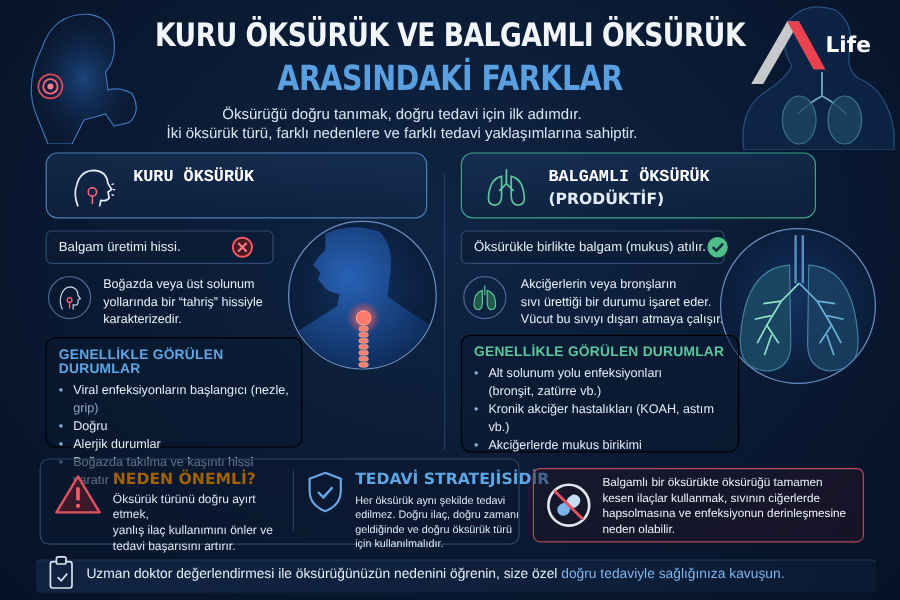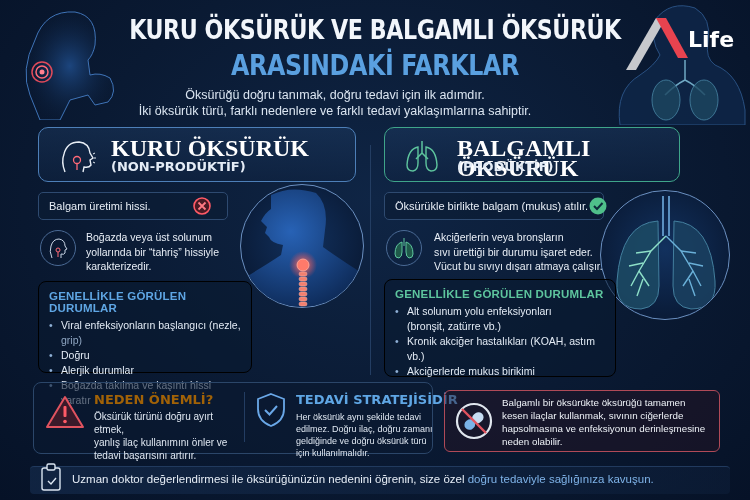--- a/index.html
+++ b/index.html
@@ -30,34 +30,34 @@
     font-size: 12.5px; line-height: 16px; color: #dbe5f1;
   }
 
   
   .person-left { left: 0; top: 0; width: 140px; height: 120px; }
   .person-right { left: 600px; top: 0; width: 150px; height: 125px; }
 
   
   .logo { left: 618px; top: 12px; width: 130px; height: 60px; }
   .logo-text {
-    left: 688px; top: 27px; font-size: 22px; font-weight: bold; color: #ffffff;
+    left: 688px; top: 27px; font-size: 18px; font-weight: bold; color: #ffffff;
     font-family: "DejaVu Sans", sans-serif;
   }
 
   
   .sec-head {
     border-radius: 10px;
     background: linear-gradient(180deg, rgba(30,60,100,0.45), rgba(15,35,65,0.6));
   }
   .sec-left { left: 38px; top: 127px; width: 318px; height: 55px; border: 1.5px solid #4d7fb8; }
   .sec-right { left: 384px; top: 127px; width: 296px; height: 55px; border: 1.5px solid #3fa58a; }
   .sec-title {
-    font-weight: bold; font-size: 24px; color: #ffffff; line-height: 20px;
-    font-family: Liberation Serif, serif;
+    font-weight: bold; font-size: 14px; color: #ffffff; line-height: 20px;
+    font-family: Liberation Mono, monospace;
   }
   .sec-sub {
     font-weight: bold; font-size: 13px; color: #e4ecf6; line-height: 18px;
     font-family: "DejaVu Sans", sans-serif;
   }
 
   
   .fact {
     border: 1px solid #2e4a70; border-radius: 5px;
     background: rgba(12,28,52,0.7);
@@ -148,21 +148,20 @@
 </div>
 
 <div class="abs sec-head sec-left">
   <svg class="abs" style="left:16px;top:8px;width:42px;height:40px;" viewBox="0 0 42 40">
     <path d="M10 36 Q6 26 9 18 Q12 6 24 6 Q34 7 35 17 L38 22 L35 24 L36 29 Q34 32 29 31 L28 36" fill="none" stroke="#e8eef6" stroke-width="1.4"></path>
     <circle cx="22" cy="24" r="3.5" fill="none" stroke="#ff6a78" stroke-width="1.3"></circle>
     <path d="M22 27 L22 34" stroke="#ff6a78" stroke-width="1.3"></path>
     <path d="M38 18 l2 -1 M39 22 l2 0 M38 26 l2 1" stroke="#e8eef6" stroke-width="1"></path>
   </svg>
   <div class="abs sec-title" style="left:72px;top:10px;">KURU ÖKSÜRÜK</div>
-  <div class="abs sec-sub" style="left:72px;top:30px;">(NON-PRODÜKTİF)</div>
 </div>
 
 <div class="abs fact" style="left:38px;top:192px;width:190px;height:28px;">
   <span>Balgam üretimi hissi.</span>
 </div>
 <svg class="abs" style="left:192px;top:196px;width:20px;height:20px;" viewBox="0 0 20 20">
   <circle cx="10" cy="10" r="8" fill="#4a1a24" stroke="#ff5a66" stroke-width="1.6"></circle>
   <path d="M6.5 6.5 L13.5 13.5 M13.5 6.5 L6.5 13.5" stroke="#ff7a84" stroke-width="1.8"></path>
 </svg>
 

